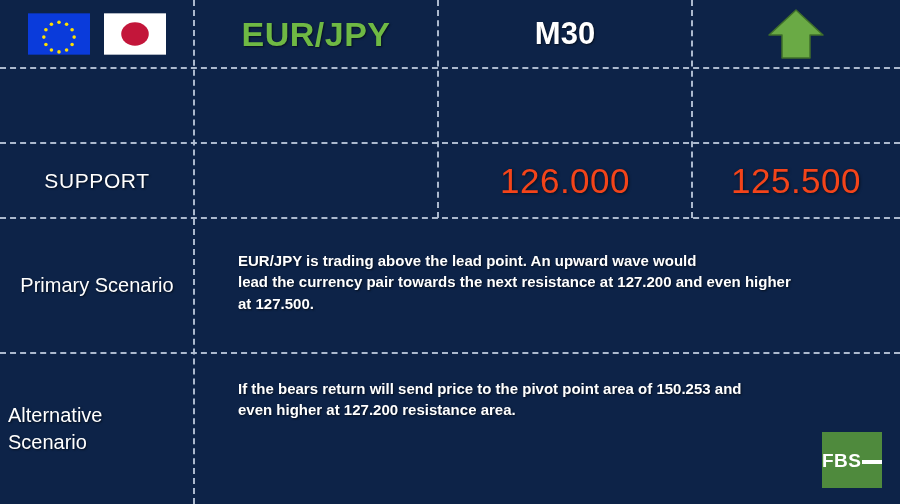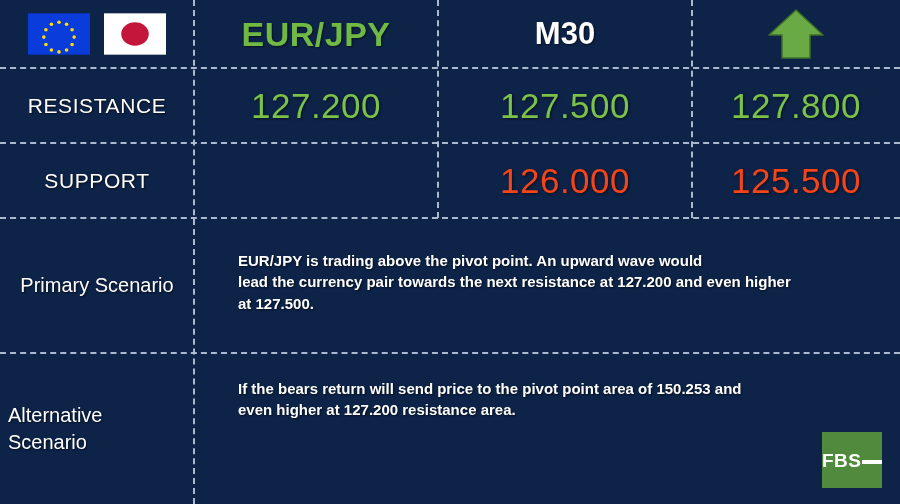--- a/index.html
+++ b/index.html
@@ -187,51 +187,37 @@
       <span class="tf-title">M30</span>
     </div>
 
     <div class="cell c3">
       <svg class="arrow-up" width="58" height="52" viewBox="0 0 58 52">
         <polygon points="29,2 56,27 43,27 43,50 15,50 15,27 2,27" fill="#6aaa45" stroke="#3f6f2a" stroke-width="1.5" stroke-linejoin="round"></polygon>
       </svg>
     </div>
   </div>
 
-  <div class="row-res">
-    <div class="cell c0">
-      <span class="row-label">RESISTANCE</span>
-    </div>
-    <div class="cell c1">
-      <span class="lvl res">127.200</span>
-    </div>
-    <div class="cell c2">
-      <span class="lvl res">127.500</span>
-    </div>
-    <div class="cell c3">
-      <span class="lvl res">127.800</span>
-    </div>
-  </div>
 
   <div class="row-sup">
     <div class="cell c0">
       <span class="row-label">SUPPORT</span>
     </div>
     <div class="cell c2">
       <span class="lvl sup">126.000</span>
     </div>
     <div class="cell c3">
       <span class="lvl sup">125.500</span>
     </div>
   </div>
 
   <div class="row-primary">
     <div class="scn-label">Primary Scenario</div>
     <div class="scn-body primary">
-      <p>EUR/JPY is trading above the pivot point. An upward wave would</p>
+      <p>EUR/JPY is trading above the lead point. An upward wave would</p>
       <p>lead the currency pair towards the next resistance at 127.200 and even higher</p>
       <p>at 127.500.</p>
     </div>
   </div>
 
   <div class="row-alt">
     <div class="scn-label">Alternative Scenario</div>
     <div class="scn-body alt">
       <p>If the bears return will send price to the pivot point area of 150.253 and</p>
       <p>even higher at 127.200 resistance area.</p>

